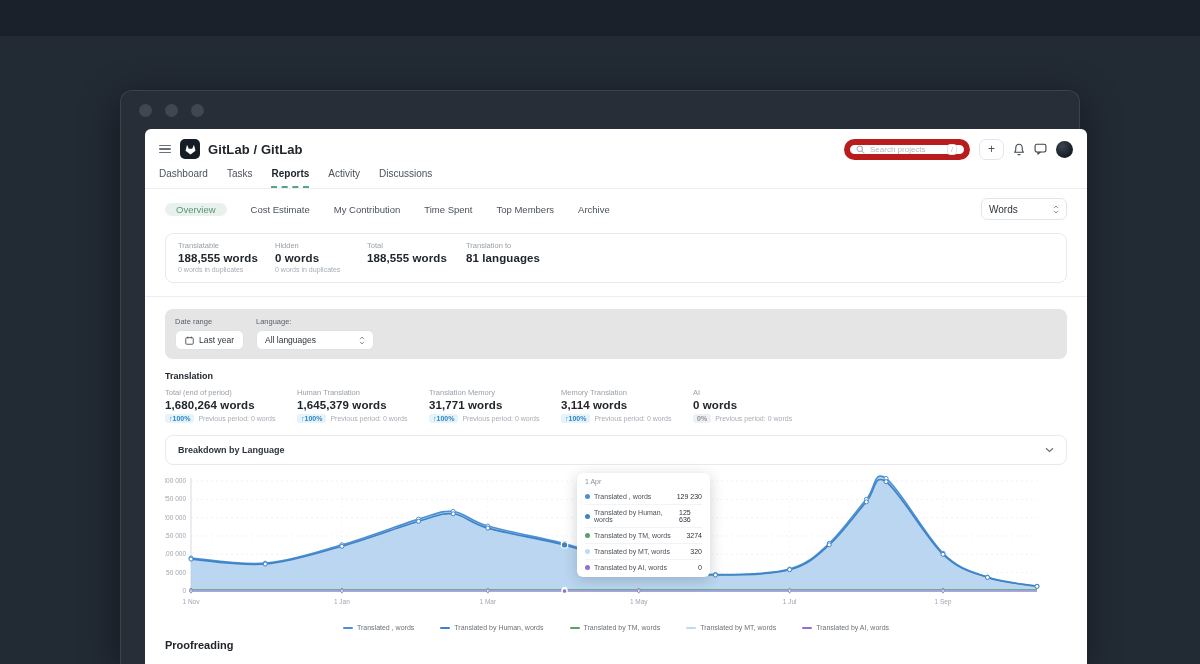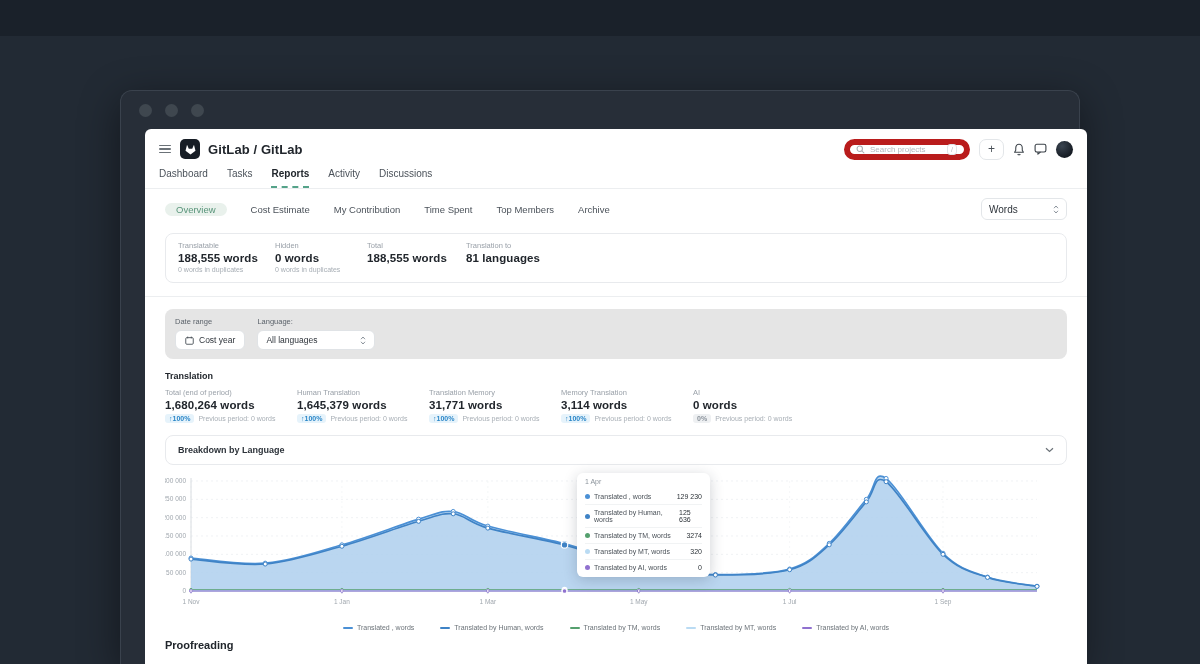--- a/index.html
+++ b/index.html
@@ -221,21 +221,21 @@
 
     <section class="filter-panel">
       <div class="f-col">
         <div class="f-lbl">Date range</div>
         <button class="f-btn">
           <svg width="9" height="9" viewBox="0 0 12 12">
             <rect x="1" y="2.2" width="10" height="8.8" rx="1.4" fill="none" stroke="#4a5158" stroke-width="1.2"></rect>
             <line x1="3.6" y1="0.8" x2="3.6" y2="3.2" stroke="#4a5158" stroke-width="1.2"></line>
             <line x1="8.4" y1="0.8" x2="8.4" y2="3.2" stroke="#4a5158" stroke-width="1.2"></line>
           </svg>
-          <span>Cost year</span>
+          <span>Last year</span>
         </button>
       </div>
       <div class="f-col">
         <div class="f-lbl">Language:</div>
         <div class="f-select">
           <span>All languages</span>
           <svg width="6" height="9" viewBox="0 0 6 9">
             <path d="M1 3.2 L3 1 L5 3.2 M1 5.8 L3 8 L5 5.8" fill="none" stroke="#8a929b" stroke-width="1"></path>
           </svg>
         </div>

